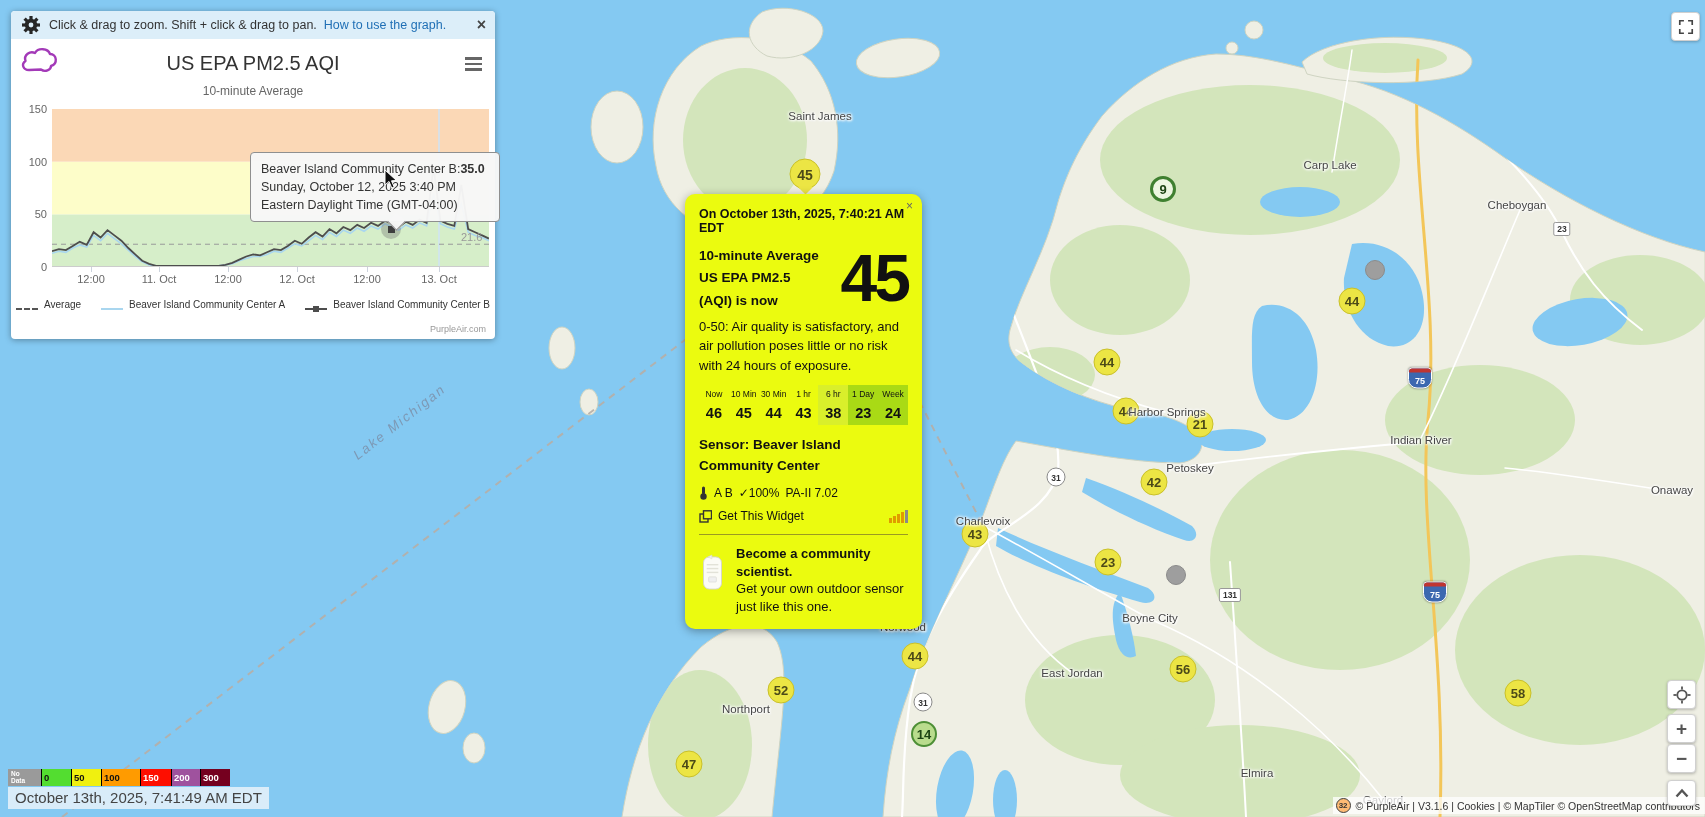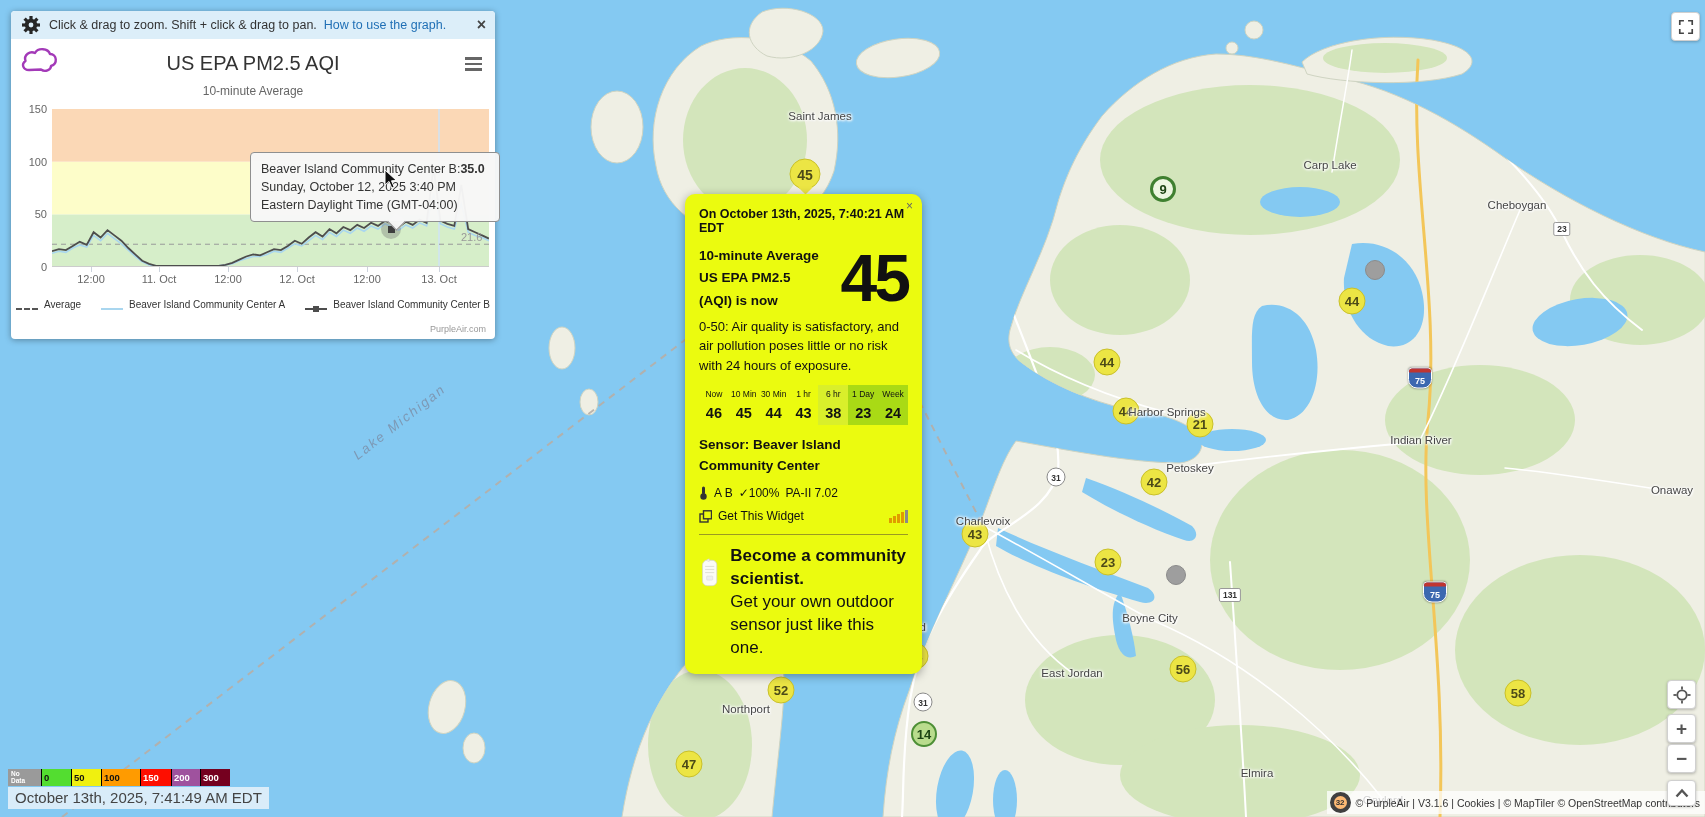--- a/index.html
+++ b/index.html
@@ -91,37 +91,37 @@
   .avg-h{font-size:8.5px;padding:4px 0 3px;white-space:nowrap;}
   .avg-v{font-size:14.5px;font-weight:bold;padding:3px 0 4px;}
   .hl-light{background:#d9ef2b;}
   .hl-strong{background:#a9da15;}
   #popup-sensor{font-size:13.5px;font-weight:bold;line-height:1.55;margin-top:10px;}
   .popup-row{display:flex;align-items:center;gap:6px;font-size:12px;margin-top:9px;position:relative;}
   #widget-bars{position:absolute;right:0;bottom:0;display:flex;align-items:flex-end;gap:1px;}
   #widget-bars i{display:block;width:3px;background:#e09b00;}
   #popup-divider{border:none;border-top:1px solid #9a9a22;margin:11px 0 0;}
   #popup-cta{display:flex;gap:10px;margin-top:10px;align-items:flex-start;}
-  #cta-text{font-size:17px;line-height:1.35;}
+  #cta-text{font-size:13px;line-height:1.35;}
   #cta-title{font-weight:bold;}
 
   
   #scale-legend{position:absolute;left:8px;top:769px;height:17px;display:flex;z-index:45;
       font-weight:bold;}
   .seg{height:100%;display:flex;align-items:center;box-sizing:border-box;font-size:9.5px;
       padding-left:2px;}
   .seg.tick{border-left:1px solid #000;}
   .seg-nodata{font-size:6.5px;line-height:1.05;color:#fff;padding-left:3px;}
   #timestamp-bar{position:absolute;left:8px;top:787px;background:#d9ecf9;color:#444;
       font-size:15px;padding:2px 7px 3px;z-index:45;white-space:nowrap;}
 
   
   #attribution{position:absolute;right:0;bottom:3px;display:flex;align-items:center;gap:5px;
       background:rgba(255,255,255,.75);font-size:10.5px;color:#333;padding:1px 5px 1px 3px;z-index:45;}
-  #attr-badge{width:13px;height:13px;border:4px solid #404040;border-radius:50%;background:#fdba74;
+  #attr-badge{width:13px;height:13px;border:1px solid #404040;border-radius:50%;background:#fdba74;
       font-size:8px;display:flex;align-items:center;justify-content:center;color:#333;font-weight:bold;}
 
   
   .map-btn{position:absolute;width:29px;height:29px;background:#fff;border:1px solid #d0d0d0;
       border-radius:4px;box-shadow:0 1px 3px rgba(0,0,0,.25);display:flex;align-items:center;
       justify-content:center;cursor:pointer;z-index:46;color:#555;box-sizing:border-box;}
   #btn-fullscreen{right:5px;top:12px;}
   #btn-locate{right:9px;top:680px;}
   #btn-zoomin{right:9px;top:714px;font-size:19px;font-weight:bold;}
   #btn-zoomout{right:9px;top:744px;font-size:19px;font-weight:bold;}

